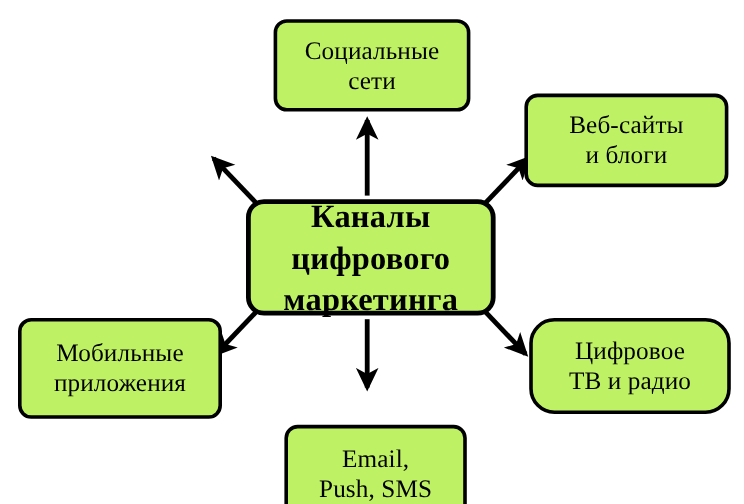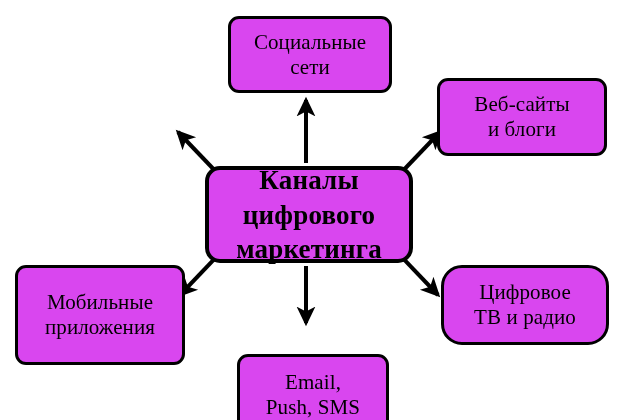--- a/index.html
+++ b/index.html
@@ -19,21 +19,21 @@
     position: absolute;
     left: 0;
     top: 0;
     width: 620px;
     height: 420px;
     pointer-events: none;
   }
   .node {
     position: absolute;
     box-sizing: border-box;
-    background: #d946ef;
+    background: #bef264;
     border: 3px solid #000000;
     border-radius: 11px;
     display: flex;
     align-items: center;
     justify-content: center;
     text-align: center;
     color: #000000;
     z-index: 2;
   }
   .node-label {
@@ -56,21 +56,21 @@
     font-weight: 700;
     line-height: 1.26;
     letter-spacing: 0.2px;
   }
 
   
   #node-center        { left: 205px; top: 166px; width: 208px; height: 97px; }
   #node-social        { left: 228px; top: 16px;  width: 164px; height: 77px; }
   #node-search        { left: 15px;  top: 78px;  width: 167px; height: 78px; }
   #node-websites      { left: 437px; top: 78px;  width: 170px; height: 78px; }
-  #node-mobile        { left: 15px;  top: 265px; width: 170px; height: 100px; }
+  #node-mobile        { left: 15px;  top: 265px; width: 170px; height: 84px; }
   #node-email         { left: 237px; top: 327px; width: 152px; height: 81px; margin-top: 27px; }
   #node-tv            { left: 441px; top: 265px; width: 168px; height: 80px; border-radius: 21px; }
 </style>
 </head>
 <body>
 
 <div id="diagram-canvas">
 
   <svg id="arrow-layer" viewBox="0 0 620 420" width="620" height="420" xmlns="http://www.w3.org/2000/svg">
     <defs>

